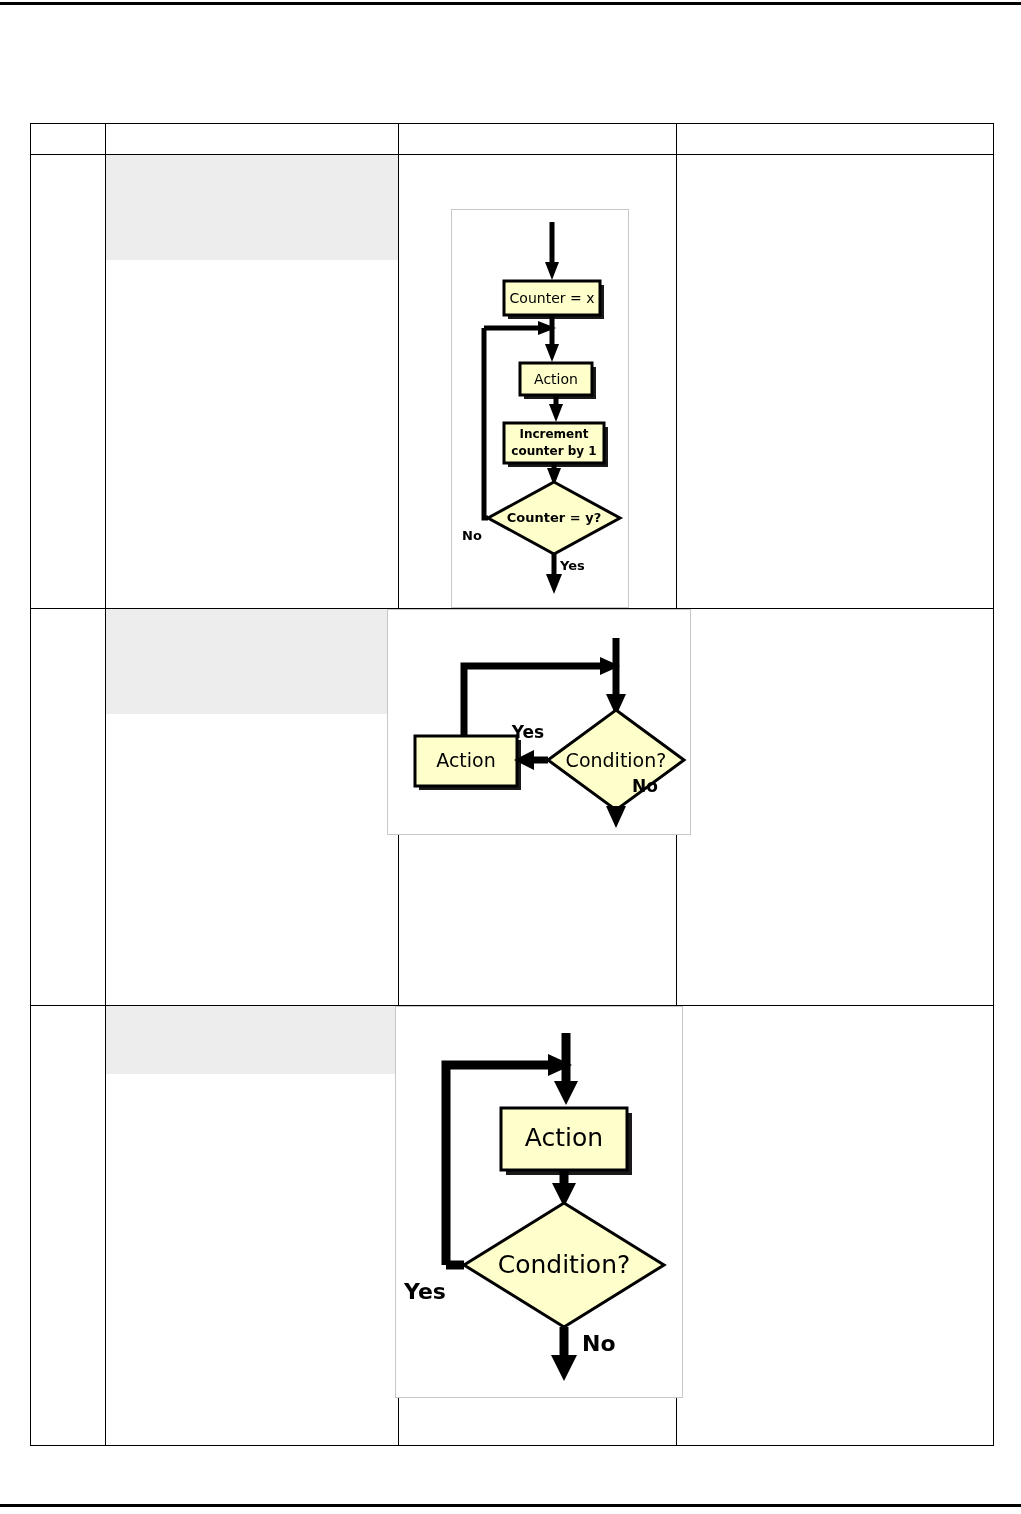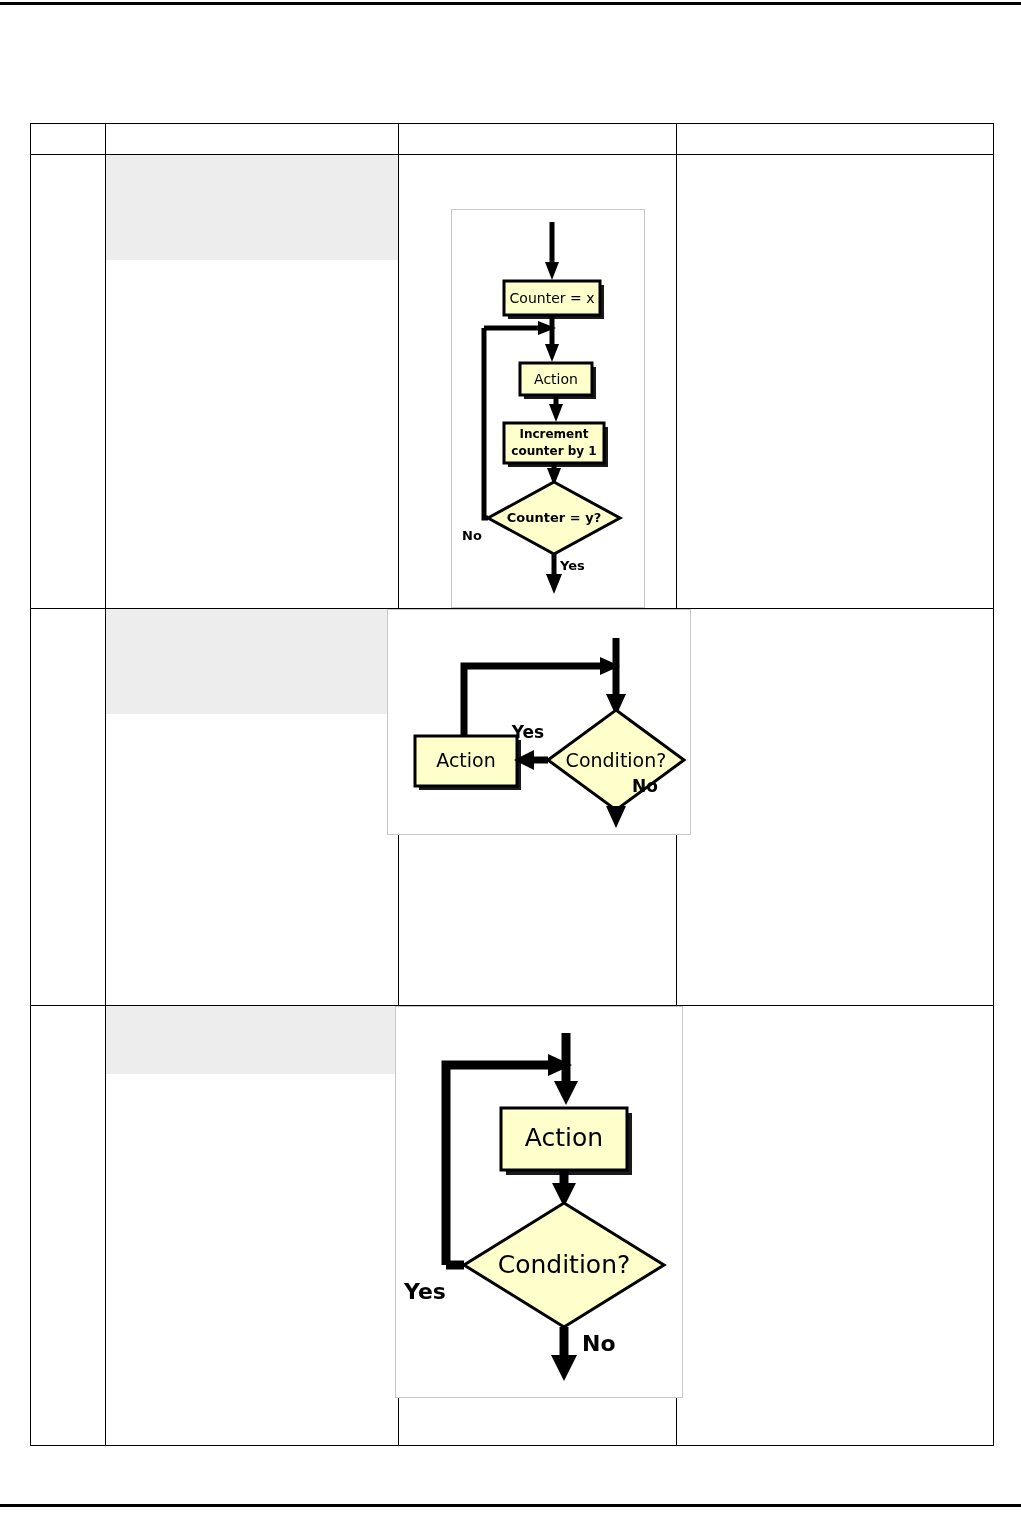--- a/index.html
+++ b/index.html
@@ -63,21 +63,21 @@
   
   .figure-frame {
     position: relative;
     border: 1px solid #c8c8c8;
     background: #ffffff;
     box-sizing: border-box;
   }
   .fig-wrap { position: relative; }
 
   .fig1-wrap { padding: 54px 0 0 52px; }
-  .fig1 { width: 194px; height: 399px; }
+  .fig1 { width: 178px; height: 399px; }
 
   .fig2-wrap { padding: 18px 0 0 -12px; margin-left: -12px; }
   .fig2 { width: 304px; height: 226px; }
 
   .fig3-wrap { padding: 28px 0 0 -4px; margin-left: -4px; }
   .fig3 { width: 288px; height: 392px; }
 
   svg { display: block; }
 
   .flow-shape {

